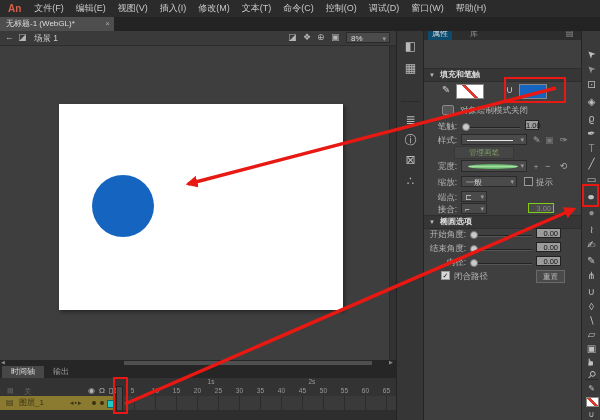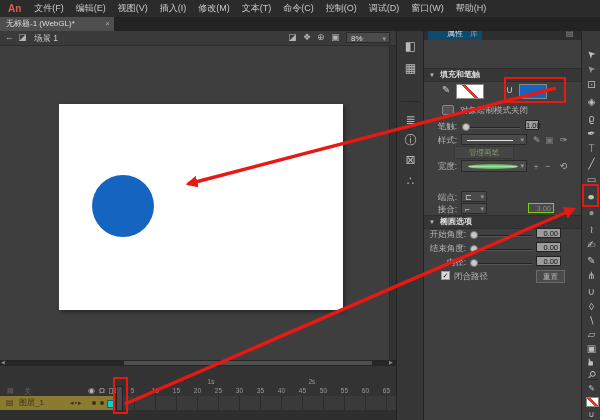--- a/index.html
+++ b/index.html
@@ -66,21 +66,21 @@
   #iconstrip{left:396px;top:17px;width:27px;height:403px;background:#363636;border-left:1px solid #242424;}
   #iconstrip .collapse{left:0;top:3px;width:27px;text-align:center;color:#999;font-size:7px;}
   .strip-ico{left:0;width:27px;text-align:center;color:#b9b9b9;font-size:12px;}
   .strip-div{left:4px;width:19px;height:1px;background:#2a2a2a;}
   
   #props{left:423px;top:17px;width:158px;height:403px;background:#3f3f3f;border-left:1px solid #242424;
          color:#b5b5b5;font-size:8.5px;}
   #props-topstrip{left:0;top:0;width:158px;height:10px;background:#2d2d2d;color:#888;}
   #props-tabs{left:0;top:10px;width:158px;height:13px;background:#2d2d2d;}
   .ptab{height:13px;font-size:8px;line-height:13px;text-align:center;}
-  #ptab-properties{left:4px;width:54px;background:#0c4a6e;color:#ddd;}
+  #ptab-properties{left:4px;width:24px;background:#0c4a6e;color:#ddd;}
   #ptab-library{left:38px;width:24px;color:#999;}
   .panel-menu{color:#999;font-size:8px;}
   #tool-header{left:0;top:26px;width:158px;height:20px;}
   #tool-ellipse-glyph{left:12px;top:6px;width:15px;height:10px;background:#9a9a9a;border-radius:50%;}
   #tool-name{left:38px;top:4px;color:#ccc;font-size:9px;}
   .sec-header{left:0;width:158px;height:12px;background:#363636;border-top:1px solid #2e2e2e;
               border-bottom:1px solid #2e2e2e;color:#ddd;font-weight:bold;font-size:8px;line-height:12px;}
   .sec-header .tri{position:absolute;left:5px;top:0;font-size:6px;color:#bbb;font-weight:normal;}
   .sec-header .txt{position:absolute;left:16px;top:0;}
   .prow{left:0;width:158px;height:13px;}
@@ -172,20 +172,24 @@
   </div>
   <div id="stage-vscroll" class="abs"></div>
 </div>
 
 <div id="timeline" class="abs">
   <div id="tl-hscroll" class="abs">
     <span class="tl-harrow abs" style="left:1px;">◀</span>
     <div id="tl-hthumb" class="abs"></div>
     <span class="tl-harrow abs" style="left:389px;">▶</span>
   </div>
+  <div id="tl-tabs" class="abs">
+    <div id="tab-timeline" class="tl-tab abs">时间轴</div>
+    <div id="tab-output" class="tl-tab abs">输出</div>
+  </div>
   <div id="tl-body" class="abs">
     <div id="tl-seconds-row" class="abs">
         <span class="tl-sec" style="left: 207.6px;">1s</span>
         <span class="tl-sec" style="left: 308.4px;">2s</span>
       </div>
     <div id="tl-num-row" class="abs">
       <span id="tl-dim-ico" class="tl-colico" style="color:#666;">▤</span>
       <span id="tl-dim-label">关</span>
       <span class="tl-colico" style="left:88px;">◉</span>
       <span class="tl-colico" style="left:99px;">Ω</span>
@@ -284,20 +288,29 @@
     <span class="plabel">宽度:</span>
     <span class="dd" style="left:37px;top:0;width:66px;height:12px;">
       <span id="width-preview"></span>
       <span class="caret">▾</span>
     </span>
     <span class="mini-ico" style="left:108px;top:1px;font-size:8px;">＋</span>
     <span class="mini-ico" style="left:121px;top:1px;">−</span>
     <span class="mini-ico" style="left:136px;top:1px;">⟲</span>
   </div>
 
+  <div class="prow abs" style="top:159px;">
+    <span class="plabel">缩放:</span>
+    <span class="dd" style="left:37px;top:0;width:56px;">
+      <span style="position:absolute;left:4px;top:0;color:#ccc;font-size:8px;line-height:11px;">一般</span>
+      <span class="caret">▾</span>
+    </span>
+    <span class="checkbox" style="left:100px;top:1px;"></span>
+    <span style="position:absolute;left:112px;top:1px;">提示</span>
+  </div>
 
   <div class="prow abs" style="top:174px;">
     <span class="plabel">端点:</span>
     <span class="dd" style="left:37px;top:0;width:26px;">
       <span style="position:absolute;left:3px;top:0;color:#ccc;font-size:8px;line-height:11px;">⊏</span>
       <span class="caret">▾</span>
     </span>
   </div>
 
   <div class="prow abs" style="top:186px;">

